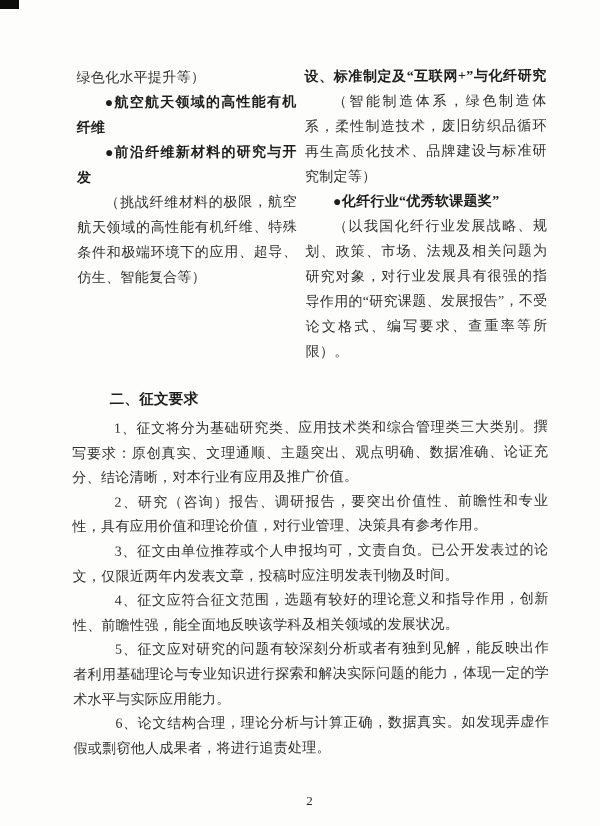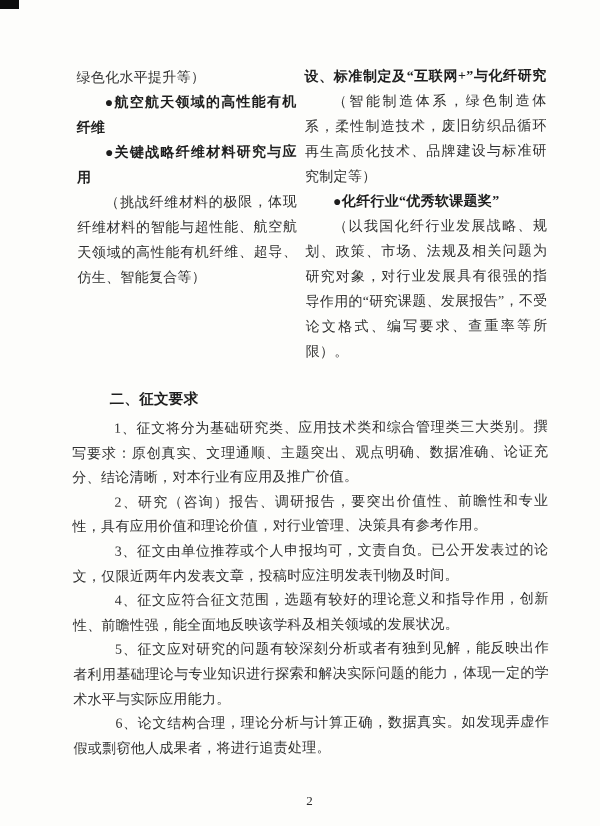--- a/index.html
+++ b/index.html
@@ -76,22 +76,22 @@
 <div class="page">
   <div class="corner-mark"></div>
 
   <div class="content">
 
     <div class="columns">
       <div class="col col-left">
 
       <p class="body-cont">绿色化水平提升等）</p>
           <p class="heading">●航空航天领域的高性能有机纤维</p>
-          <p class="heading">●关键战略纤维材料研究与应用</p>
-          <p class="body">（挑战纤维材料的极限，体现纤维材料的智能与超性能、航空航天领域的高性能有机纤维、超导、仿生、智能复合等）</p>
+          <p class="heading">●前沿纤维新材料的研究与开发</p>
+          <p class="body">（挑战纤维材料的极限，航空航天领域的高性能有机纤维、特殊条件和极端环境下的应用、超导、仿生、智能复合等）</p>
         </div>
       <div class="col col-right">
 
       <p class="heading-cont">设、标准制定及“互联网+”与化纤研究</p>
           <p class="body">（智能制造体系，绿色制造体系，柔性制造技术，废旧纺织品循环再生高质化技术、品牌建设与标准研究制定等）</p>
           <p class="heading">●化纤行业“优秀软课题奖”</p>
           <p class="body">（以我国化纤行业发展战略、规划、政策、市场、法规及相关问题为研究对象，对行业发展具有很强的指导作用的“研究课题、发展报告”，不受论文格式、编写要求、查重率等所限）。</p>
         </div>
     </div>
 

